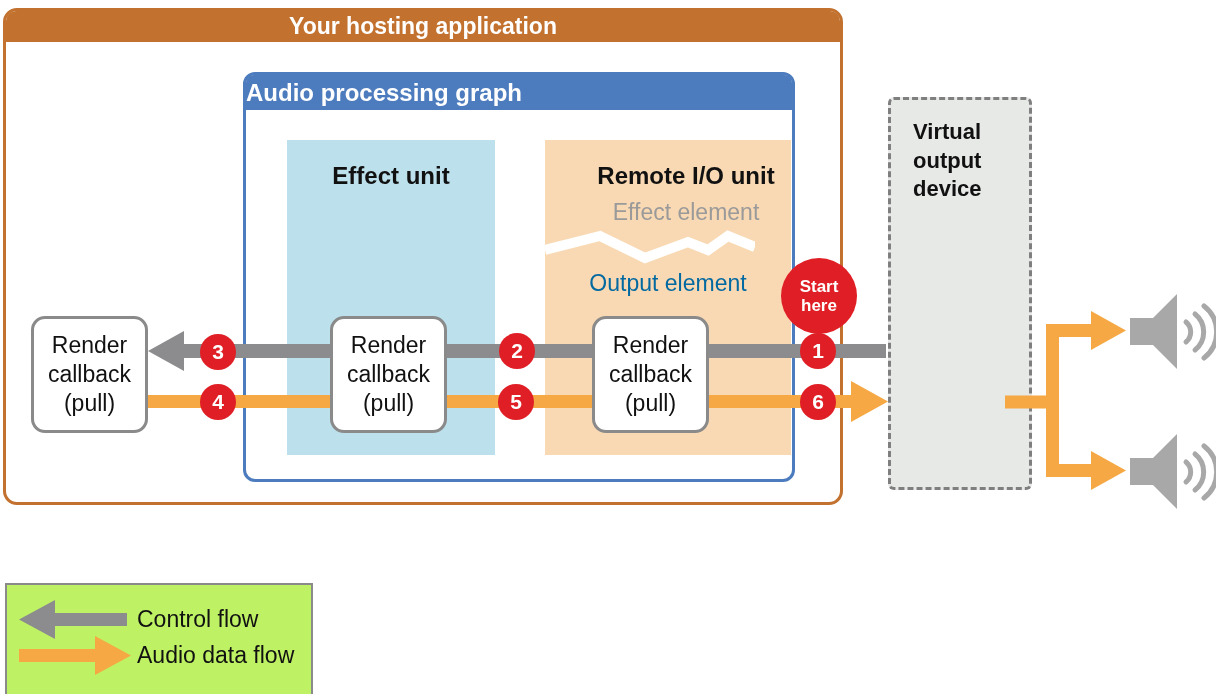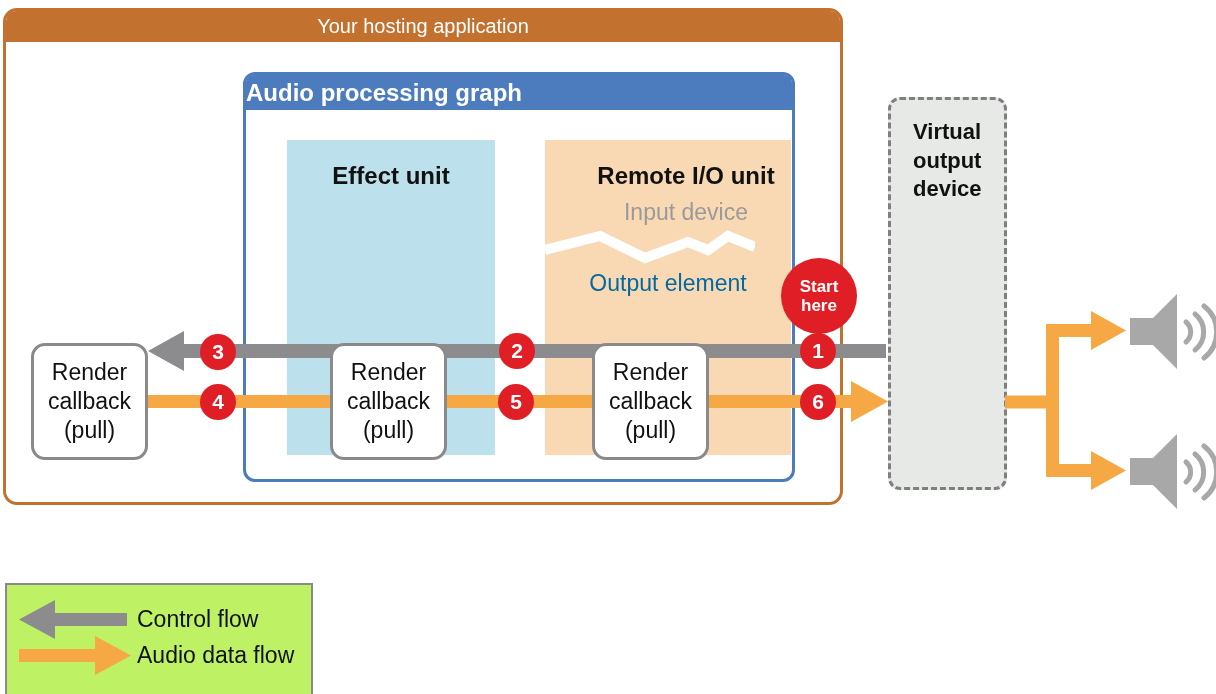--- a/index.html
+++ b/index.html
@@ -3,47 +3,47 @@
 <meta charset="utf-8">
 <style>
   html,body{margin:0;padding:0;background:#fff;}
   .canvas{position:relative;width:1216px;height:694px;background:#fff;
           font-family:"Liberation Sans", sans-serif;overflow:hidden;}
 
   
   .hosting-box{position:absolute;left:3px;top:8px;width:840px;height:497px;
     border:3px solid #C2712E;border-radius:14px;box-sizing:border-box;background:#fff;z-index:1;}
   .hosting-header{height:31px;background:#C2712E;border-radius:10px 10px 0 0;
-    color:#fff;font-weight:normal;font-size:20px;text-align:center;line-height:31px;}
+    color:#fff;font-weight:bold;font-size:23px;text-align:center;line-height:31px;}
 
   .graph-box{position:absolute;left:243px;top:72px;width:552px;height:410px;
     border:3px solid #4C7CBE;border-radius:12px;box-sizing:border-box;background:#fff;z-index:1;}
   .graph-header{height:35px;background:#4C7CBE;border-radius:8px 8px 0 0;
     color:#fff;font-weight:bold;font-size:24px;line-height:35px;}
 
   .effect-unit{position:absolute;left:287px;top:140px;width:208px;height:315px;
     background:#BCE0EC;z-index:1;text-align:center;}
   .remote-io{position:absolute;left:545px;top:140px;width:210px;height:315px;
     background:#F9D9B3;z-index:1;text-align:center;padding-left:36px;}
   .unit-title{padding-top:22px;font-size:24px;font-weight:bold;color:#111;}
   .input-label{margin-top:9px;font-size:23px;color:#9A9A9A;}
   .output-label{position:absolute;left:0;top:130px;width:100%;font-size:23px;color:#0369a1;}
   .zigzag{position:absolute;left:0;top:0;pointer-events:none;}
 
-  .device-box{position:absolute;left:888px;top:97px;width:119px;height:393px;
-    background:#E7E9E7;border:3px dashed #7F7F7F;border-radius:12px;box-sizing:border-box;z-index:1;}
+  .device-box{position:absolute;left:888px;top:97px;width:144px;height:393px;
+    background:#E7E9E7;border:3px dashed #7F7F7F;border-radius:6px;box-sizing:border-box;z-index:1;}
   .device-text{padding:18px 0 0 22px;font-size:22px;font-weight:bold;color:#111;line-height:1.3;}
 
   
   .flows{position:absolute;left:0;top:0;z-index:3;pointer-events:none;}
 
   
   .cb{position:absolute;width:117px;height:117px;background:#fff;border:3px solid #8A8A8A;
     border-radius:14px;box-sizing:border-box;z-index:4;display:flex;flex-direction:column;
-    align-items:center;justify-content:center;font-size:23px;color:#111;line-height:1.26;margin-top:27px;}
+    align-items:center;justify-content:center;font-size:23px;color:#111;line-height:1.26;}
   .cb1{left:31px;top:316px;} .cb2{left:330px;top:316px;} .cb3{left:592px;top:316px;}
 
   
   .badge{position:absolute;width:36px;height:36px;border-radius:50%;background:#E01E25;
     color:#fff;font-weight:bold;font-size:21px;text-align:center;line-height:36px;z-index:5;}
   .start-badge{position:absolute;left:781px;top:258px;width:76px;height:76px;border-radius:50%;
     background:#E01E25;color:#fff;font-weight:bold;font-size:17px;z-index:5;
     display:flex;flex-direction:column;align-items:center;justify-content:center;line-height:1.12;}
 
   
@@ -65,21 +65,21 @@
   <div class="graph-box">
     <div class="graph-header">Audio processing graph</div>
   </div>
 
   <div class="effect-unit">
     <div class="unit-title">Effect unit</div>
   </div>
 
   <div class="remote-io">
     <div class="unit-title">Remote I/O unit</div>
-    <div class="input-label">Input device</div>
+    <div class="input-label">Effect element</div>
     <svg class="zigzag" width="210" height="315">
       <polyline points="0,110 55,96 100,118 143,102 163,110 183,96 210,107" fill="none" stroke="#ffffff" stroke-width="10"></polyline>
     </svg>
     <div class="output-label">Output element</div>
   </div>
 
   <div class="device-box">
     <div class="device-text">
       <div>Virtual</div>
       <div>output</div>

